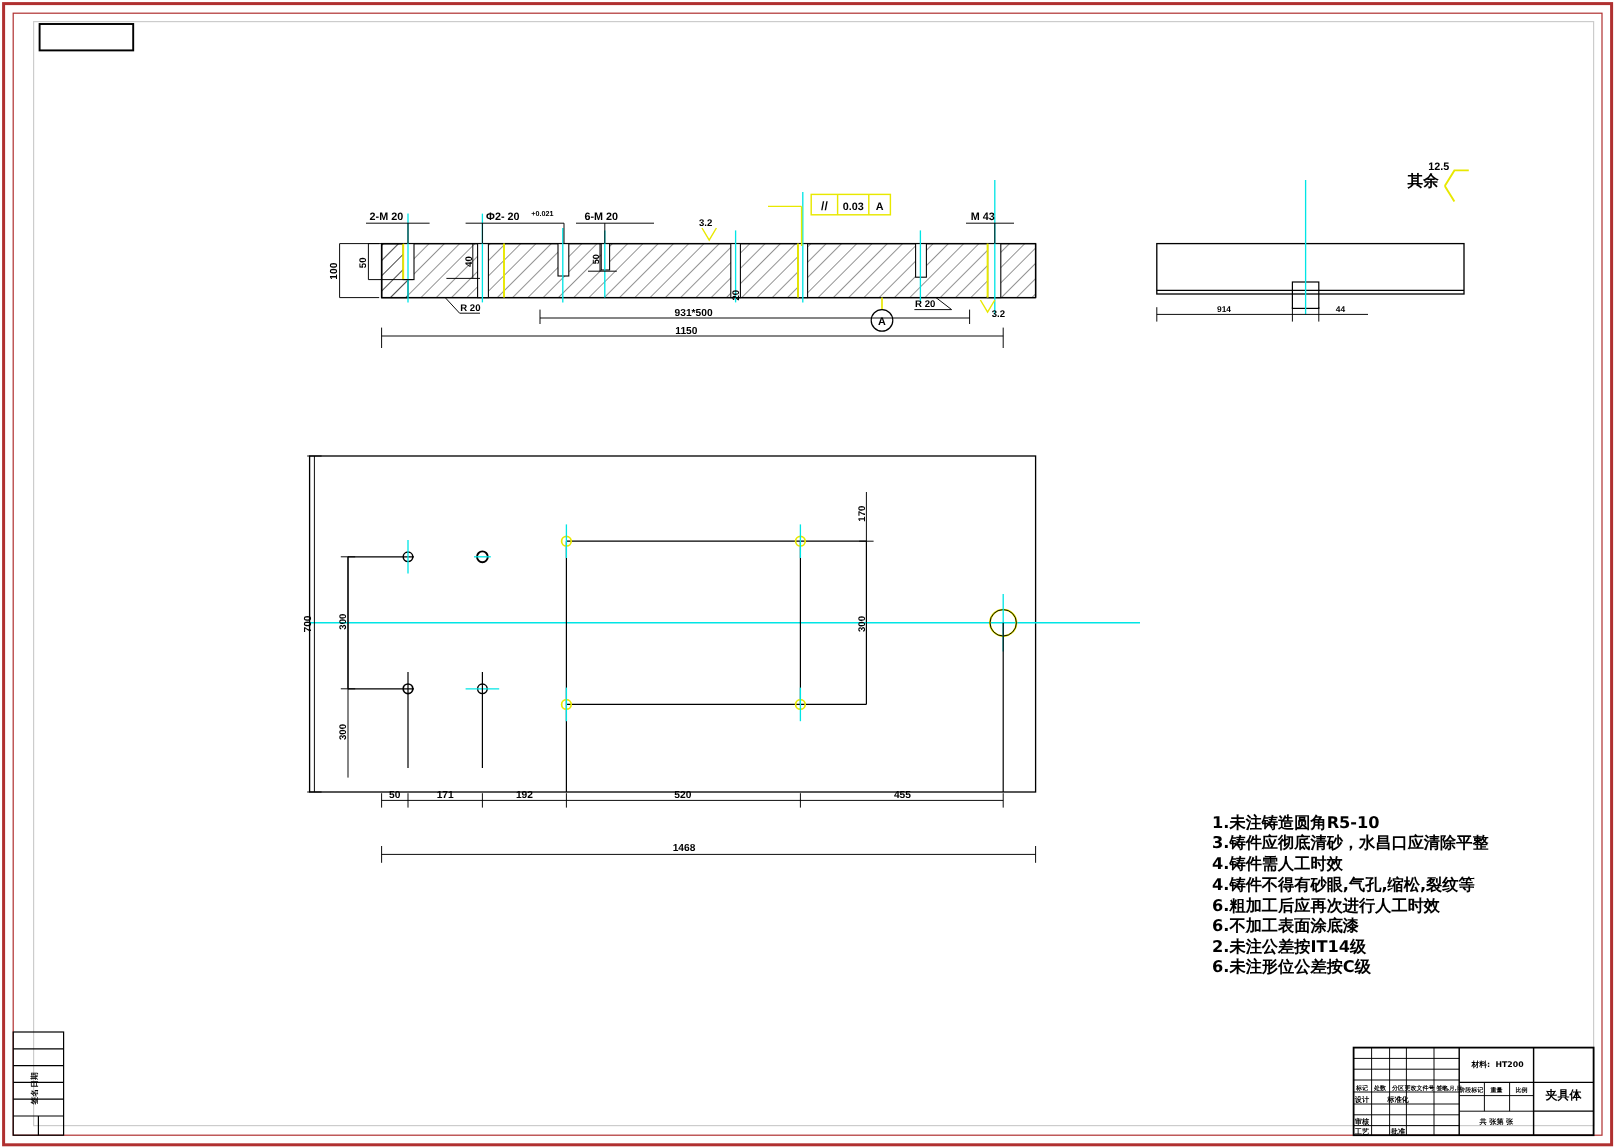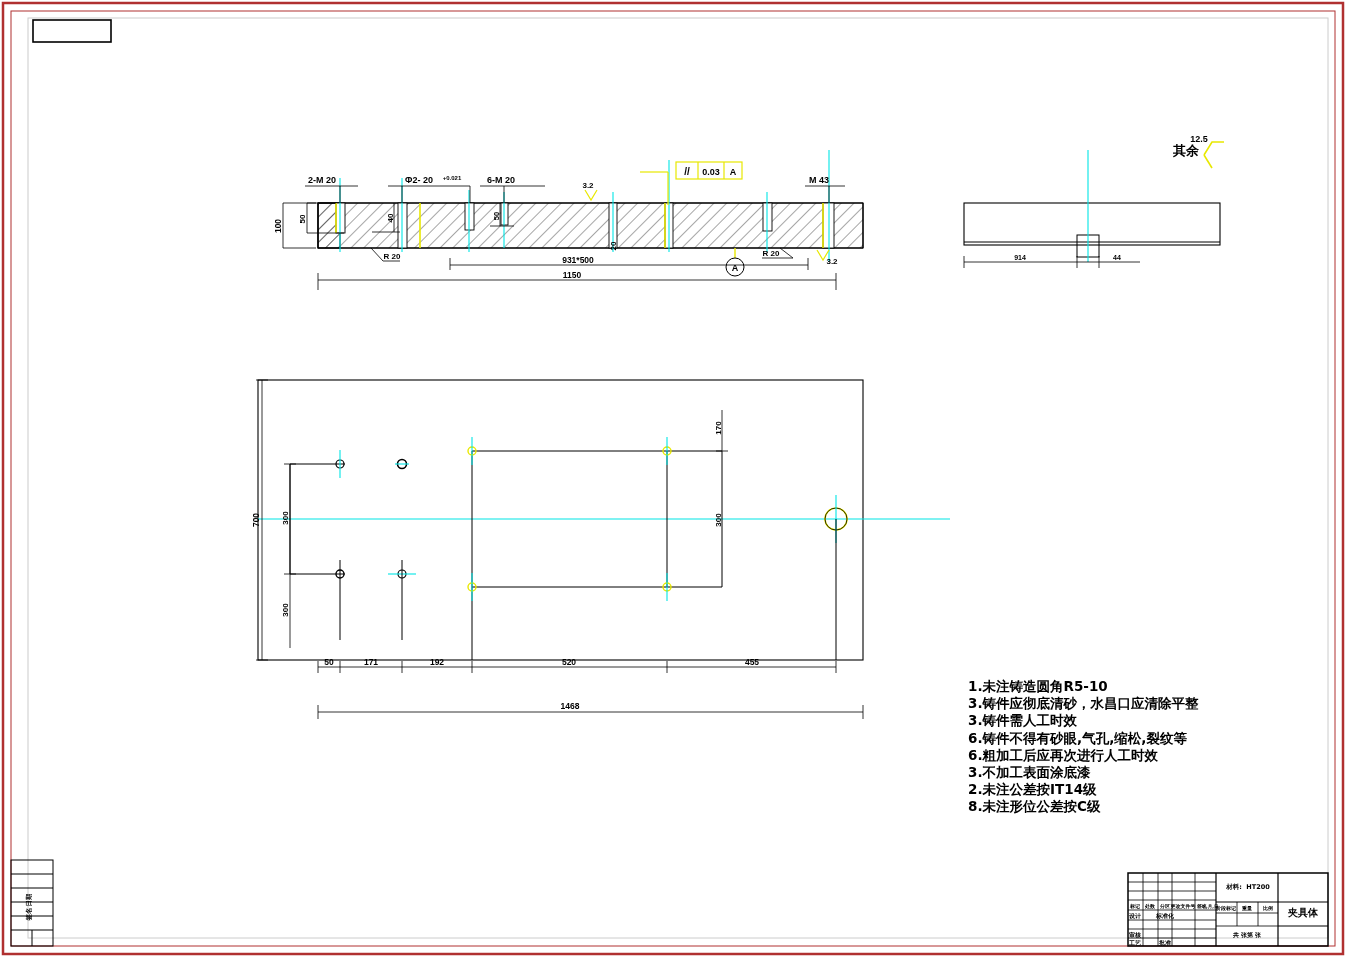--- a/index.html
+++ b/index.html
@@ -1,20 +1,20 @@
 <!DOCTYPE html>
 <html><head>
 <meta charset="utf-8">
 <style>
   html,body{margin:0;padding:0;background:#ffffff;}
   body{width:1346px;height:957px;position:relative;overflow:hidden;
        font-family:"Liberation Sans","DejaVu Sans",sans-serif;}
   #sheet{position:absolute;inset:0;}
   svg{display:block;}
-  .notes{position:absolute;left:968px;top:678px;font-family:"DejaVu Sans",sans-serif;
+  .notes{position:absolute;left:1010px;top:678px;font-family:"DejaVu Sans",sans-serif;
          font-size:13.5px;font-weight:bold;color:#000;line-height:17.2px;white-space:nowrap;}
   .notes div{letter-spacing:0px;}
 </style>
 </head>
 <body>
 
 <div id="sheet">
 
 <svg width="1346" height="957" viewBox="0 0 1346 957">
 
@@ -363,21 +363,21 @@
 
     <text x="1135" y="945" text-anchor="middle" font-size="6" font-weight="bold" fill="#000" font-family="'DejaVu Sans',sans-serif">工艺</text>
     <text x="1165" y="945" text-anchor="middle" font-size="6" font-weight="bold" fill="#000" font-family="'DejaVu Sans',sans-serif">批准</text>
   </g>
 
 </svg>
 
 <div class="notes">
   <div>1.未注铸造圆角R5-10</div>
   <div>3.铸件应彻底清砂，水昌口应清除平整</div>
-  <div>3.铸件需人工时效</div>
-  <div>6.铸件不得有砂眼,气孔,缩松,裂纹等</div>
+  <div>4.铸件需人工时效</div>
+  <div>4.铸件不得有砂眼,气孔,缩松,裂纹等</div>
   <div>6.粗加工后应再次进行人工时效</div>
-  <div>3.不加工表面涂底漆</div>
+  <div>6.不加工表面涂底漆</div>
   <div>2.未注公差按IT14级</div>
-  <div>8.未注形位公差按C级</div>
+  <div>6.未注形位公差按C级</div>
 </div>
 
 </div>
 
 </body></html>

